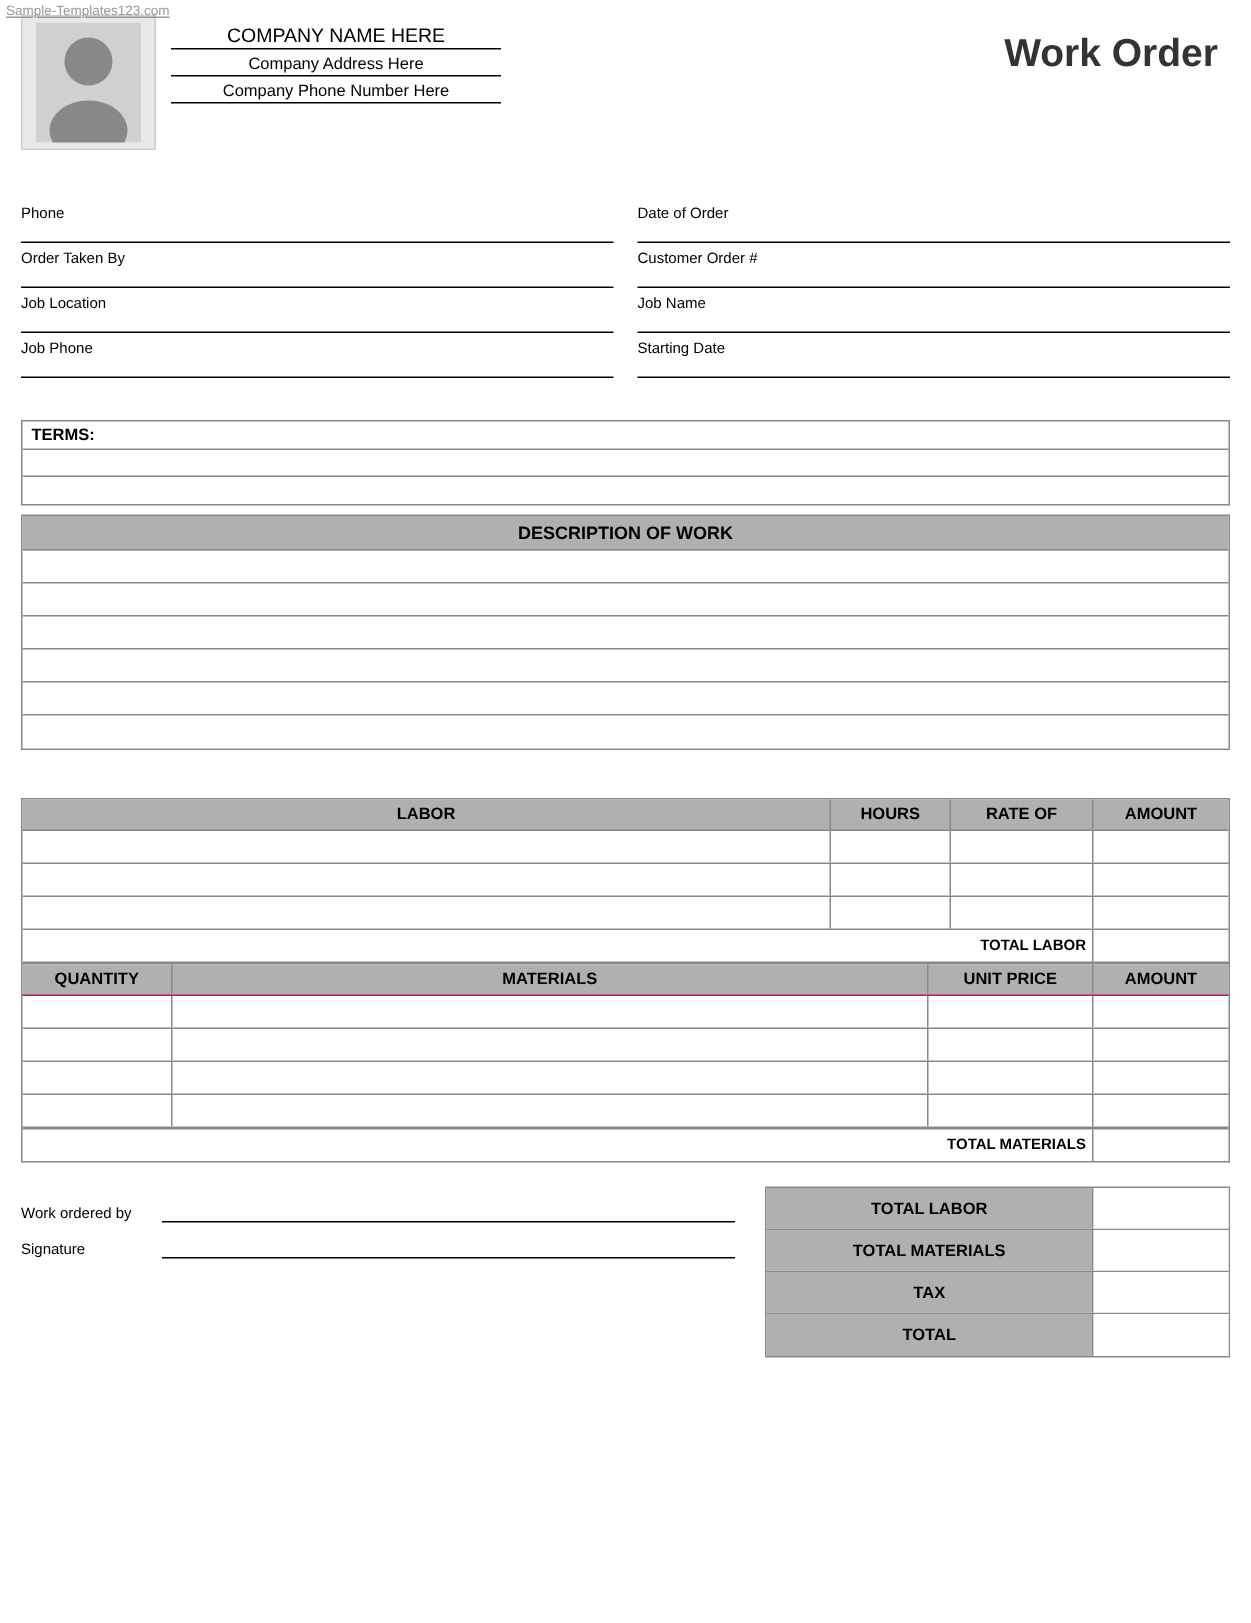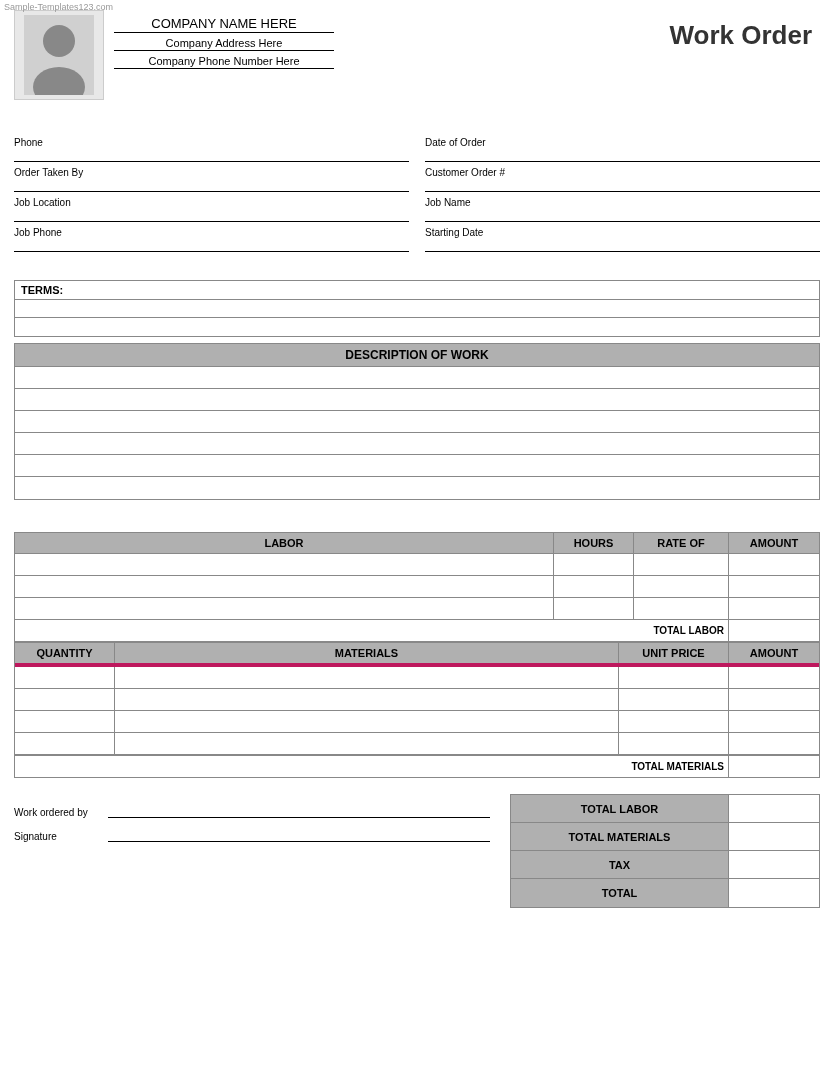--- a/index.html
+++ b/index.html
@@ -11,20 +11,21 @@
       width: 834px;
       min-height: 1082px;
       padding: 0;
     }
     .watermark {
       font-size: 9px;
       color: #999;
       position: absolute;
       top: 2px;
       left: 4px;
+      text-decoration: underline;
     }
     .page {
       width: 834px;
       min-height: 1082px;
       padding: 10px 14px 14px 14px;
       position: relative;
     }
     
     .header {
       display: flex;
@@ -230,21 +231,21 @@
 
     
     .materials-section {
       border: 1px solid #888;
       border-top: none;
       margin-bottom: 16px;
     }
     .materials-header-row {
       display: flex;
       background: #b0b0b0;
-      border-bottom: 4px solid #be185d;
+      border-bottom: 1px solid #be185d;
       align-items: center;
     }
     .mat-col-qty {
       width: 100px;
       text-align: center;
       font-weight: bold;
       font-size: 11px;
       padding: 4px 2px;
       border-right: 1px solid #888;
     }

